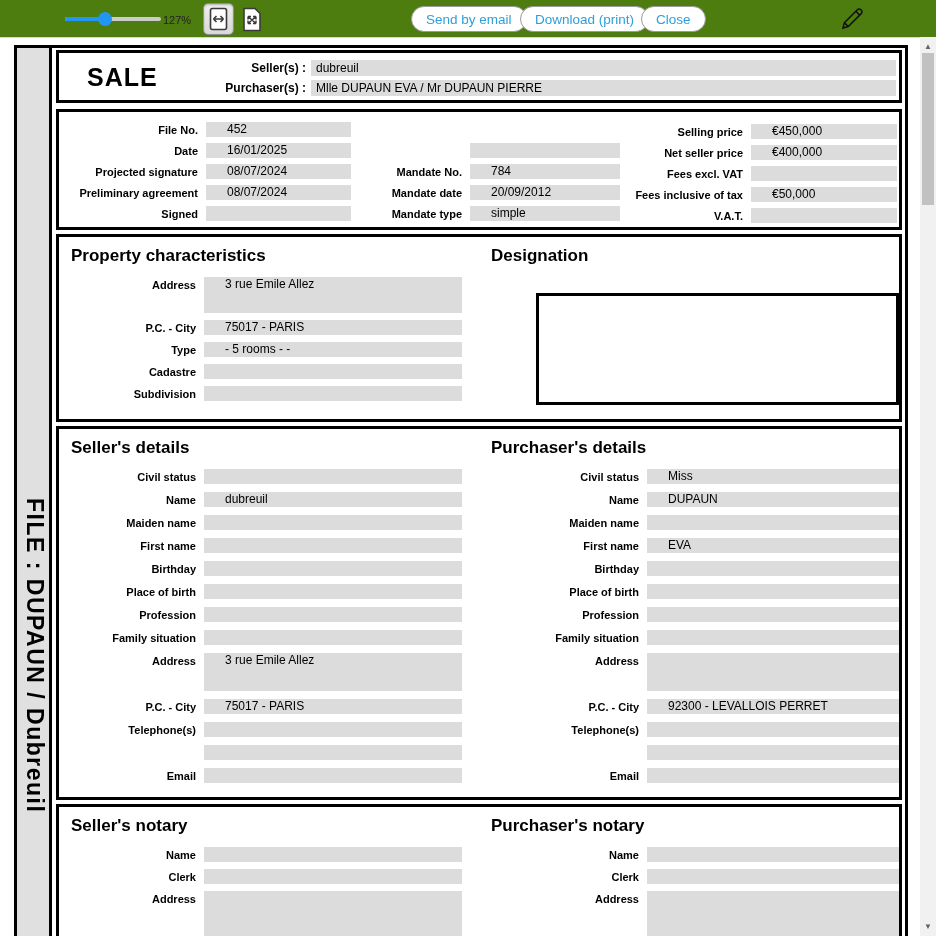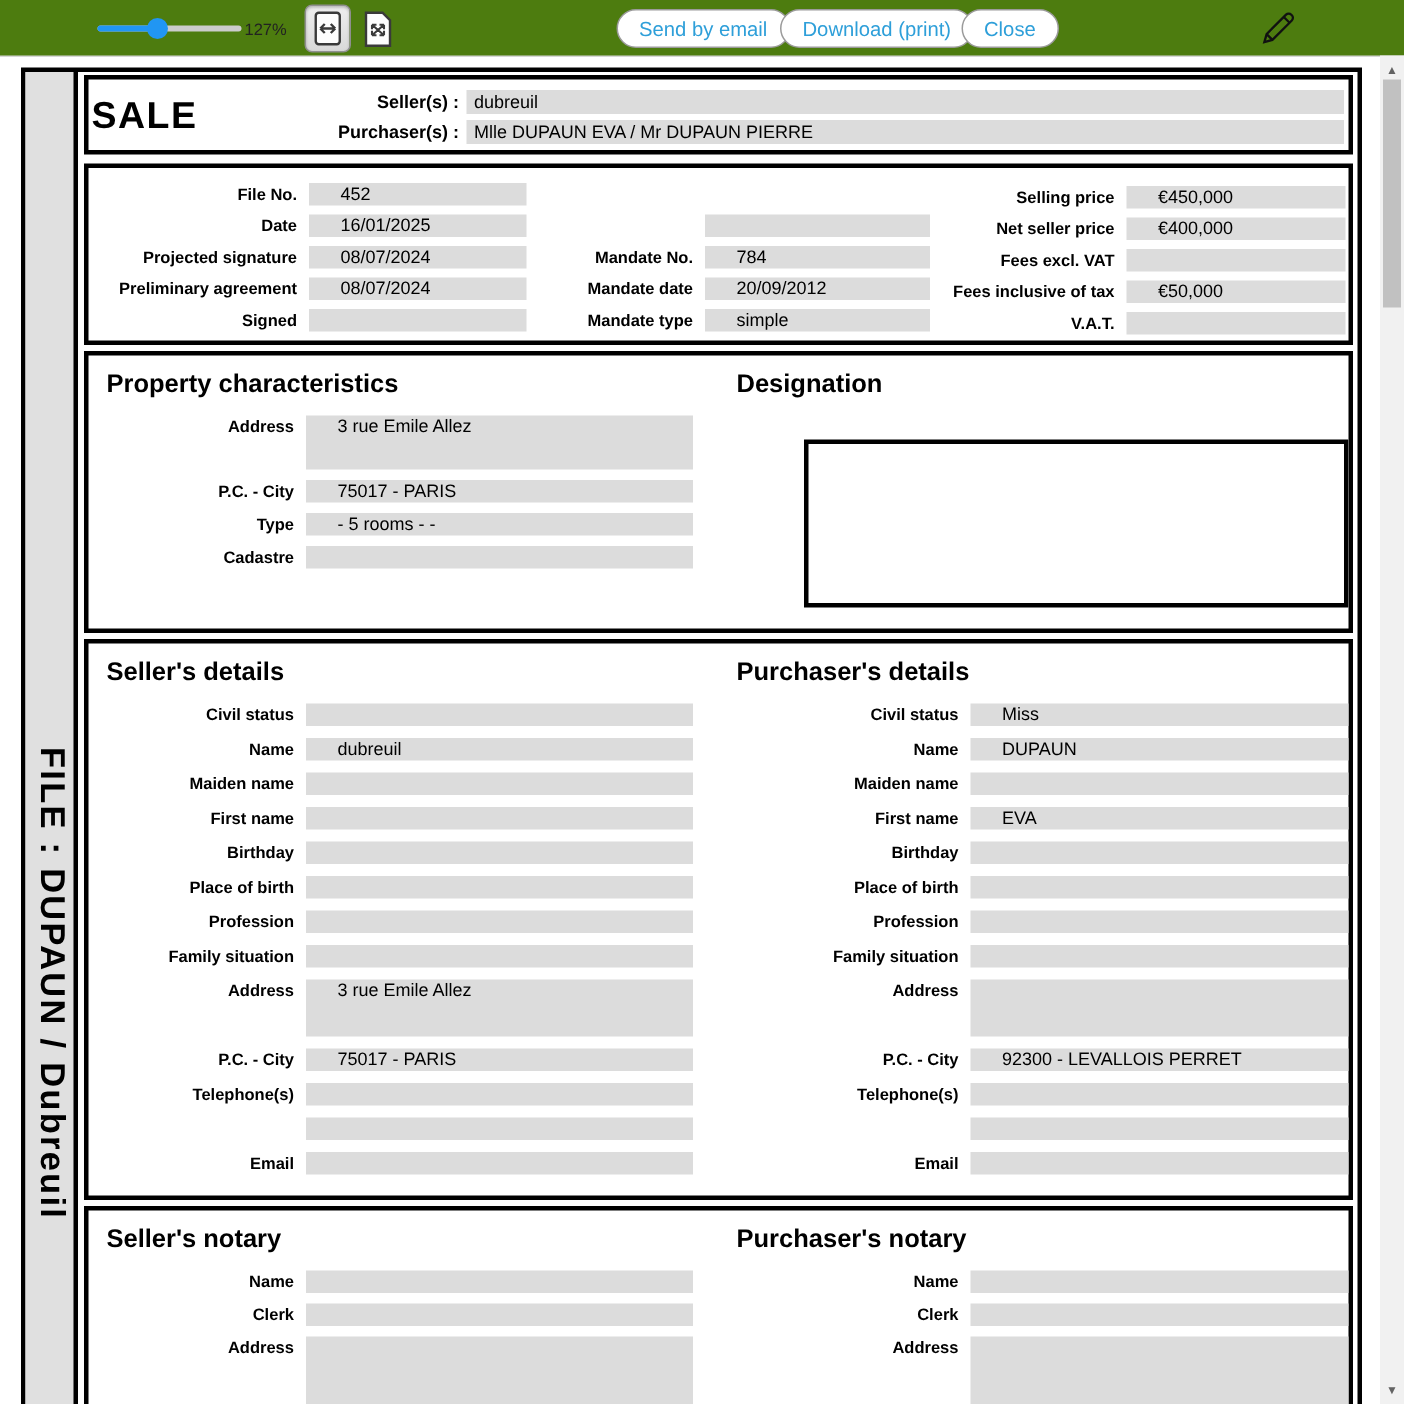--- a/index.html
+++ b/index.html
@@ -29,21 +29,21 @@
   .viewport{position:absolute;top:38px;left:0;width:920px;height:898px;overflow:hidden;background:#fff;}
   .page{position:absolute;left:14px;top:7px;width:888px;height:1500px;border:3px solid #000;
     background:#fff;display:flex;box-sizing:content-box;}
   .side{width:32px;background:var(--side_bg,#e0e0e0);border-right:3px solid #000;position:relative;flex:0 0 32px;}
   .side-text{position:absolute;top:450px;left:4px;writing-mode:vertical-rl;white-space:nowrap;
     font-weight:bold;font-size:23px;letter-spacing:1.5px;color:#000;}
   .content{flex:1;padding:2px 3px 0 4px;box-sizing:border-box;}
   .sec{border:3px solid #000;background:#fff;position:relative;box-sizing:border-box;}
   
   .sec-header{display:flex;height:53px;}
-  .sale-title{width:150px;padding:10px 0 0 2px;font-size:25px;font-weight:bold;letter-spacing:1px;box-sizing:border-box;}
+  .sale-title{width:150px;padding:10px 0 0 28px;font-size:25px;font-weight:bold;letter-spacing:1px;box-sizing:border-box;}
   .hrows{flex:1;padding:7px 3px 0 0;}
   .hrow{display:flex;margin-bottom:4px;}
   .hlabel{flex:1;text-align:right;padding-right:5px;font-weight:bold;font-size:12px;line-height:16px;white-space:nowrap;}
   .hfield{width:585px;height:16px;background:var(--field_bg,#dcdcdc);font-size:12px;line-height:16px;
     padding:0 5px;box-sizing:border-box;overflow:hidden;white-space:nowrap;}
   
   .frow{display:flex;margin-bottom:8px;}
   .flabel{width:var(--lw,145px);box-sizing:border-box;text-align:right;padding-right:8px;padding-top:2px;
     font-weight:bold;font-size:11px;line-height:12px;white-space:nowrap;}
   .ffield{width:var(--fw,258px);height:15px;background:var(--field_bg,#dcdcdc);font-size:12px;line-height:15px;
@@ -216,20 +216,24 @@
                   <div class="ffield">75017 - PARIS</div>
                 </div>
                 <div class="frow">
                   <div class="flabel">Type</div>
                   <div class="ffield">- 5 rooms - -</div>
                 </div>
                 <div class="frow">
                   <div class="flabel">Cadastre</div>
                   <div class="ffield"></div>
                 </div>
+                <div class="frow">
+                  <div class="flabel">Subdivision</div>
+                  <div class="ffield"></div>
+                </div>
               </div>
           </div>
           <div class="half rhalf">
             <div class="sec-title">Designation</div>
             <div class="desig-box"></div>
           </div>
         </div>
       </section>
 
       <section class="sec sec-details">

